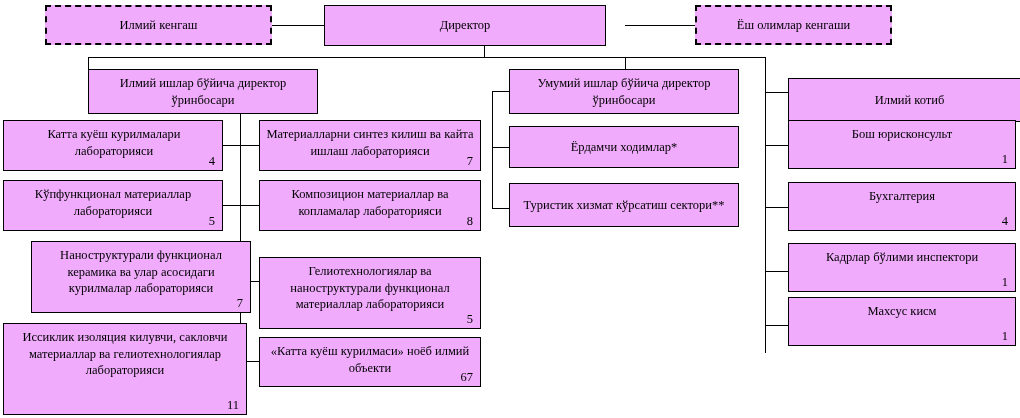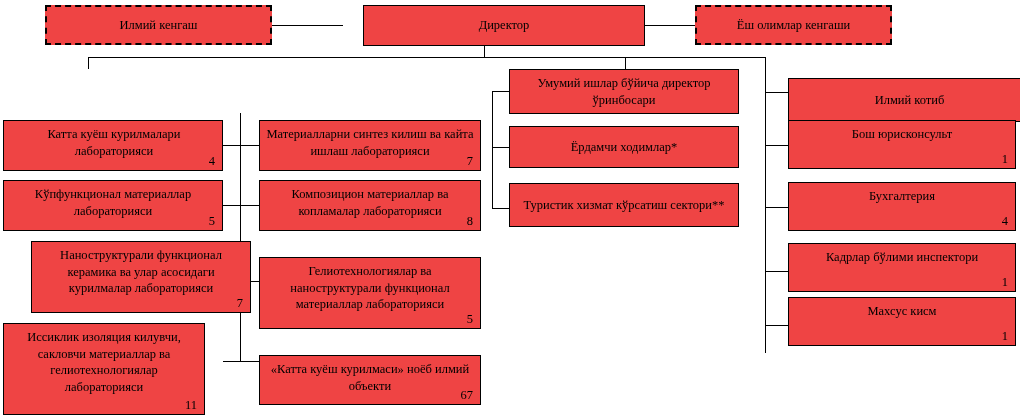--- a/index.html
+++ b/index.html
@@ -12,21 +12,21 @@
     width: 1020px;
     height: 418px;
     background: #ffffff;
     font-family: "Liberation Serif", "DejaVu Serif", serif;
     overflow: hidden;
   }
   .box {
     position: absolute;
     box-sizing: border-box;
     border: 1.5px solid #000000;
-    background: #ef4444;
+    background: #f0abfc;
     display: flex;
     flex-direction: column;
     align-items: flex-end;
     justify-content: center;
     text-align: center;
     color: #000000;
     font-size: 12.5px;
     line-height: 1.32;
     padding: 2px 6px;
   }
@@ -96,69 +96,72 @@
   <div class="line h" style="left:765px; top:92px; width:23px;"></div>
   <div class="line h" style="left:765px; top:145px; width:23px;"></div>
   <div class="line h" style="left:765px; top:207px; width:23px;"></div>
   <div class="line h" style="left:765px; top:271px; width:23px;"></div>
   <div class="line h" style="left:765px; top:325px; width:23px;"></div>
 
   <div class="box dashed" style="left:45px; top:5px; width:227px; height:40px;">
     <span class="label">Илмий кенгаш</span>
   </div>
 
-  <div class="box" style="left:363px; top:5px; width:282px; height:41px;">
+  <div class="box" style="left:324px; top:5px; width:282px; height:41px;">
     <span class="label">Директор</span>
   </div>
 
   <div class="box dashed" style="left:695px; top:5px; width:197px; height:40px;">
     <span class="label">Ёш олимлар кенгаши</span>
   </div>
 
+  <div class="box" style="left:88px; top:69px; width:230px; height:45px;">
+    <span class="label">Илмий ишлар бўйича директор ўринбосари</span>
+  </div>
 
   <div class="box" style="left:509px; top:69px; width:230px; height:45px;">
     <span class="label">Умумий ишлар бўйича директор ўринбосари</span>
   </div>
 
   <div class="box topalign" style="left:3px; top:120px; width:220px; height:51px;padding-left:8px;">
     <span class="label">Катта куёш курилмалари лабораторияси</span>
     <span class="count">4</span>
   </div>
 
   <div class="box topalign" style="left:3px; top:180px; width:220px; height:51px;">
     <span class="label">Кўпфункционал материаллар лабораторияси</span>
     <span class="count">5</span>
   </div>
 
   <div class="box topalign" style="left:3px; top:241px; width:220px; height:72px;margin-left:28px;">
     <span class="label">Наноструктурали функционал керамика ва улар асосидаги курилмалар лабораторияси</span>
     <span class="count">7</span>
   </div>
 
-  <div class="box topalign" style="left:3px; top:323px; width:202px; height:92px;">
+  <div class="box topalign" style="left:3px; top:323px; width:244px; height:92px;">
     <span class="label">Иссиклик изоляция килувчи, сакловчи материаллар ва гелиотехнологиялар лабораторияси</span>
     <span class="count">11</span>
   </div>
 
   <div class="box topalign" style="left:259px; top:120px; width:222px; height:51px;">
     <span class="label">Материалларни синтез килиш ва кайта ишлаш лабораторияси</span>
     <span class="count">7</span>
   </div>
 
   <div class="box topalign" style="left:259px; top:180px; width:222px; height:51px;">
     <span class="label">Композицион материаллар ва копламалар лабораторияси</span>
     <span class="count">8</span>
   </div>
 
   <div class="box topalign" style="left:259px; top:245px; width:222px; height:72px;margin-top:12px;">
     <span class="label">Гелиотехнологиялар ва наноструктурали функционал материаллар лабораторияси</span>
     <span class="count">5</span>
   </div>
 
-  <div class="box topalign" style="left:259px; top:355px; width:222px; height:50px;">
+  <div class="box topalign" style="left:259px; top:337px; width:222px; height:50px;">
     <span class="label">«Катта куёш курилмаси» ноёб илмий объекти</span>
     <span class="count">67</span>
   </div>
 
   <div class="box" style="left:509px; top:126px; width:230px; height:42px;">
     <span class="label">Ёрдамчи ходимлар*</span>
   </div>
 
   <div class="box" style="left:509px; top:183px; width:230px; height:44px;">
     <span class="label">Туристик хизмат кўрсатиш сектори**</span>

